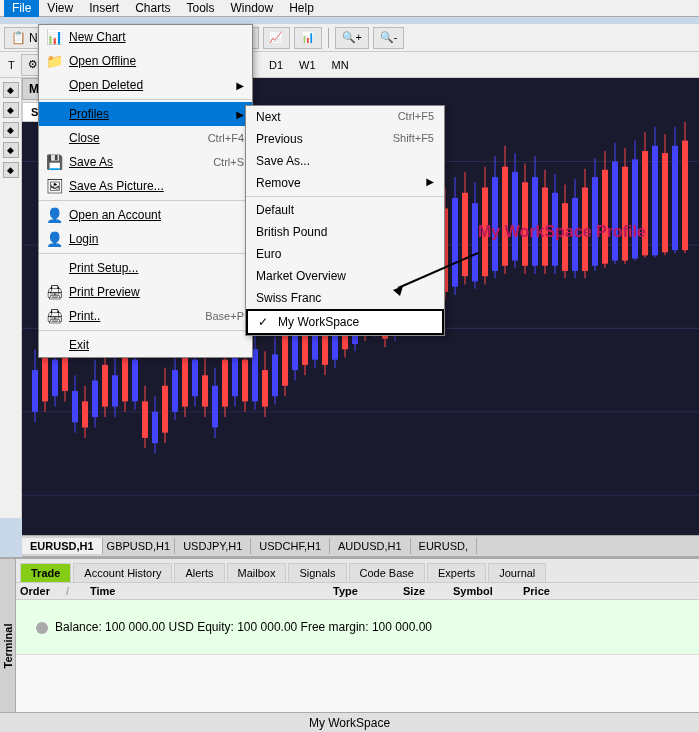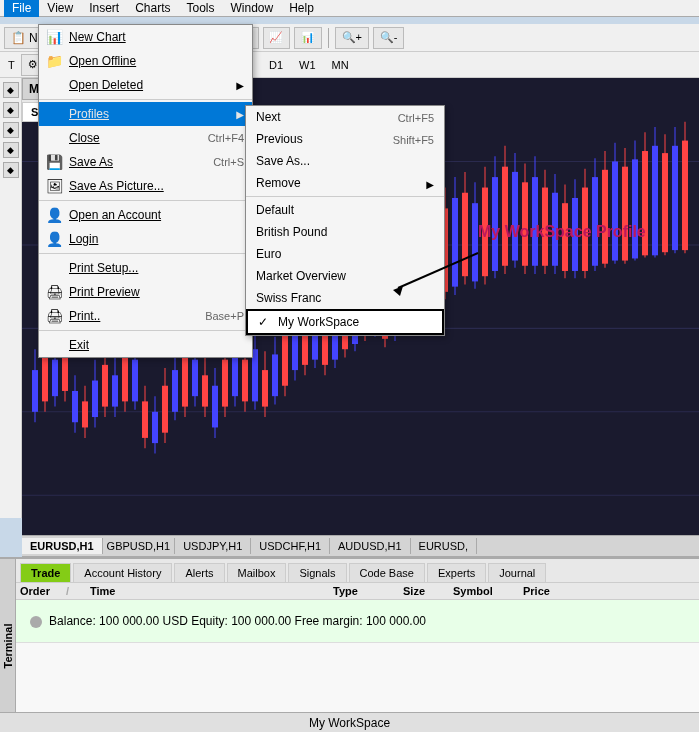--- a/index.html
+++ b/index.html
@@ -24,30 +24,30 @@
     .terminal-label { position: absolute; left: 0; top: 0; bottom: 0; width: 16px; background: #d0d0d0; border-right: 1px solid #aaa; display: flex; align-items: center; justify-content: center; }
     .terminal-label span { transform: rotate(-90deg); white-space: nowrap; font-size: 11px; font-weight: bold; }
     .terminal-inner { position: absolute; left: 16px; right: 0; top: 0; bottom: 0; }
     .terminal-tabs { display: flex; align-items: flex-end; height: 24px; background: #e8e8e8; border-bottom: 1px solid #ccc; padding-left: 4px; }
     .terminal-tab { padding: 3px 10px; font-size: 11px; cursor: pointer; border: 1px solid #ccc; border-bottom: none; background: #e0e0e0; margin-right: 2px; }
     .terminal-tab.active { background: #84cc16; font-weight: bold; }
 
     
     .file-menu { position: absolute; left: 38px; top: 24px; width: 215px; background: #f5f5f5; border: 1px solid #888; box-shadow: 2px 2px 6px rgba(0,0,0,0.3); z-index: 100; }
     .menu-item { display: flex; align-items: center; padding: 4px 8px; cursor: pointer; gap: 6px; min-height: 22px; }
-    .menu-item.highlighted { background: #0078d7; color: #e5e5e5; }
+    .menu-item.highlighted { background: #0078d7; color: #000000; }
     .menu-item .icon { width: 16px; height: 16px; display: flex; align-items: center; justify-content: center; font-size: 14px; flex-shrink: 0; }
     .menu-item .label { flex: 1; text-decoration: underline; }
     .menu-item .shortcut { color: #666; font-size: 11px; }
     .menu-sep { height: 1px; background: #ccc; margin: 2px 0; }
     .menu-item .arrow { margin-left: auto; font-size: 10px; }
 
     
     .profiles-menu { position: absolute; left: 245px; top: 105px; width: 200px; background: #f5f5f5; border: 1px solid #888; box-shadow: 2px 2px 6px rgba(0,0,0,0.3); z-index: 101; }
-    .profiles-item { display: flex; align-items: flex-end; padding: 4px 10px; cursor: pointer; min-height: 22px; gap: 6px; }
+    .profiles-item { display: flex; align-items: flex-start; padding: 4px 10px; cursor: pointer; min-height: 22px; gap: 6px; }
     .profiles-item .shortcut { color: #666; font-size: 11px; margin-left: auto; }
     .profiles-item .arrow { margin-left: auto; font-size: 10px; }
     .profiles-sep { height: 1px; background: #ccc; margin: 2px 0; }
     .profiles-item.active-workspace { border: 2px solid #000; background: #fff; }
 
     
     .chart-svg { width: 100%; height: 100%; }
 
     
     .symbols-tab { padding: 3px 8px; font-size: 11px; cursor: pointer; background: #f0f0f0; border: 1px solid #ccc; border-bottom: none; margin-right: 2px; }
@@ -291,21 +291,21 @@
     </div>
     <div style="background:#e8e8e8;border-bottom:1px solid #ccc;display:grid;grid-template-columns:50px 20px 1fr 70px 50px 70px 60px 60px 60px;padding:2px 0;">
       <span style="font-weight:bold;font-size:11px;padding:0 4px;">Order</span>
       <span style="font-weight:bold;font-size:11px;color:#aaa;">/</span>
       <span style="font-weight:bold;font-size:11px;padding:0 4px;">Time</span>
       <span style="font-weight:bold;font-size:11px;padding:0 4px;">Type</span>
       <span style="font-weight:bold;font-size:11px;padding:0 4px;">Size</span>
       <span style="font-weight:bold;font-size:11px;padding:0 4px;">Symbol</span>
       <span style="font-weight:bold;font-size:11px;padding:0 4px;">Price</span>
     </div>
-    <div style="padding:14px;font-size:11px;background:#e8ffe8;border-bottom:1px solid #ddd;">
+    <div style="padding:20px;font-size:11px;background:#e8ffe8;border-bottom:1px solid #ddd;">
       <span style="display:inline-block;width:12px;height:12px;background:#aaa;border-radius:50%;margin-right:4px;vertical-align:middle;"></span>
       <span>Balance: 100 000.00 USD   Equity: 100 000.00   Free margin: 100 000.00</span>
     </div>
   </div>
 </div>
 
 <div style="position:absolute;left:0;right:0;bottom:0;height:20px;background:#e0e0e0;border-top:1px solid #aaa;display:flex;align-items:center;justify-content:center;font-size:11px;z-index:10;">
   <span>My WorkSpace</span>
 </div>
 

